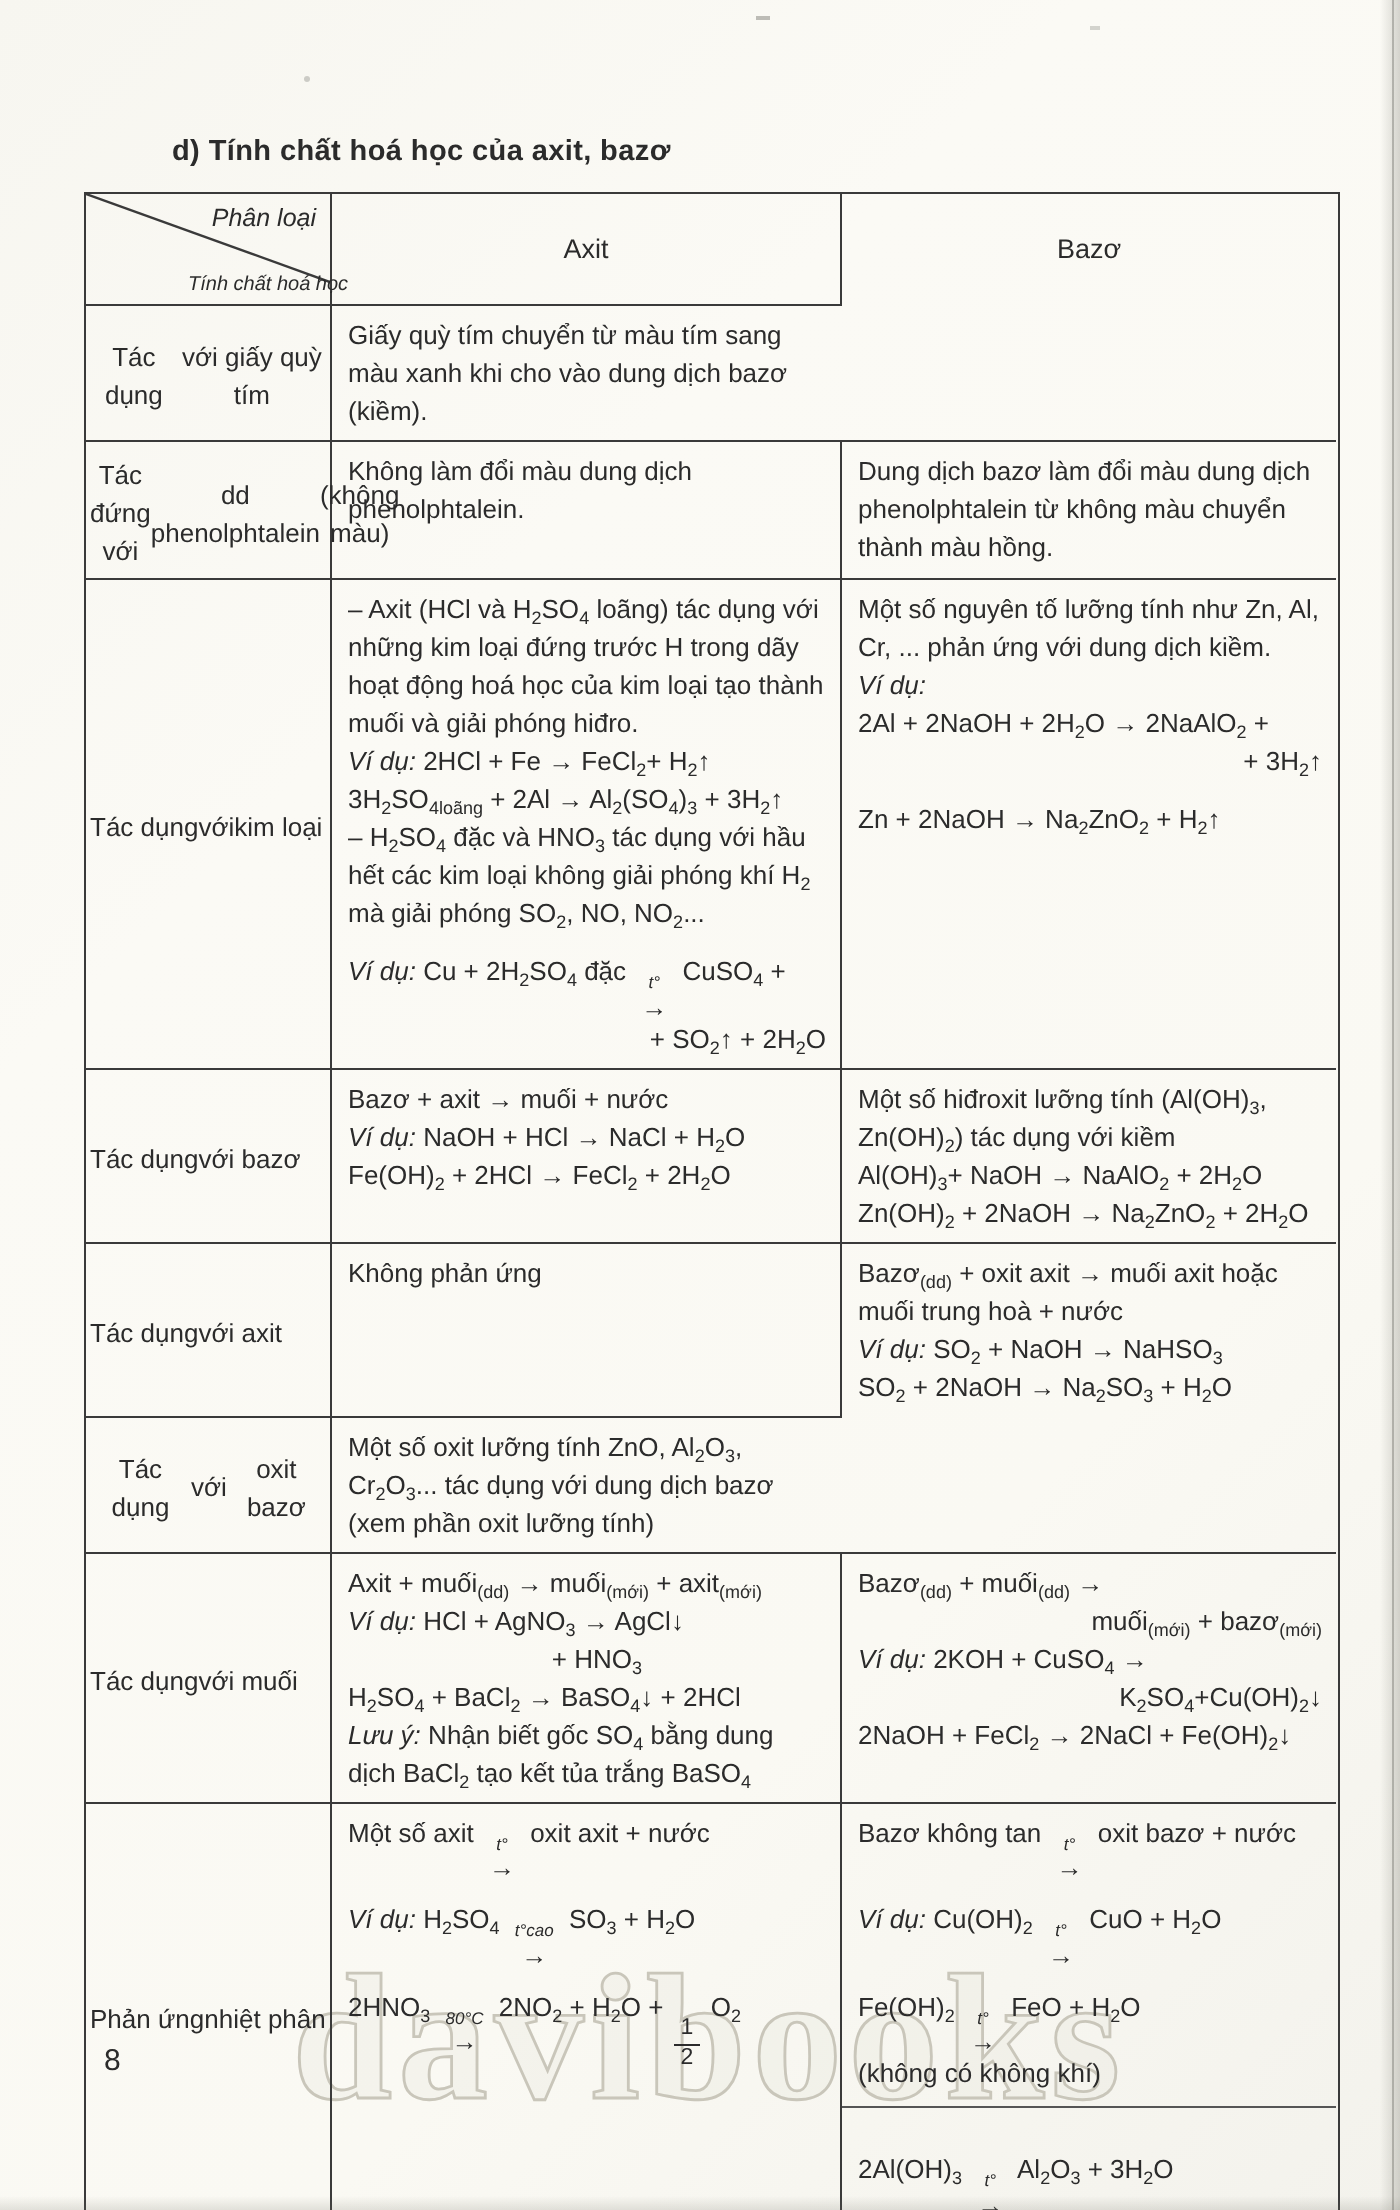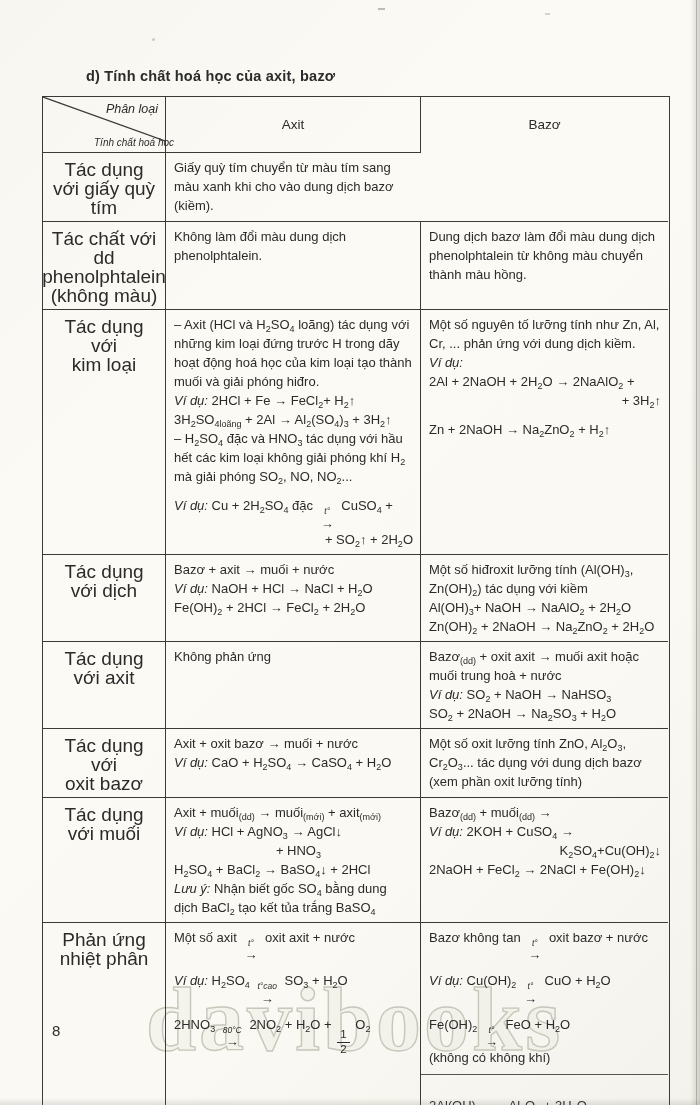--- a/index.html
+++ b/index.html
@@ -34,22 +34,22 @@
   .trow > .cell:last-child{border-right:none;}
   .trow + .trow > .cell{border-top:1px solid #3a3a3a;}
 
   .thead{min-height:55px;}
   .thead .colhead{display:flex;align-items:center;justify-content:center;font-size:13.5px;}
   .corner{position:relative;}
   .corner svg{position:absolute;left:0;top:0;width:100%;height:100%;}
   .corner-top{position:absolute;top:5px;right:7px;font-style:italic;font-size:12.5px;}
   .corner-bottom{position:absolute;bottom:4px;left:3px;font-style:italic;font-size:10px;white-space:nowrap;margin-left:48px;}
 
-  .lab{display:flex;flex-direction:column;align-items:center;text-align:center;
-       padding:7px 2px 4px;font-size:19px;line-height:19px;}
+  .lab{display:flex;flex-direction:row;align-items:center;text-align:center;
+       padding:7px 2px 4px;font-size:13px;line-height:19px;}
   .body{padding:5px 7px 5px 8px;font-size:13px;line-height:19px;}
   .line{min-height:19px;}
   .a-r{text-align:right;}
   .a-ri{text-align:right;padding-right:92px;}
   .gap{margin-top:10px;}
   .sep{border-top:1px solid #555;margin:7px -7px 0 -8px;padding:21px 7px 0 8px;}
   sub{font-size:9px;line-height:0;vertical-align:-3px;}
   i{font-style:italic;}
 
   
@@ -100,21 +100,21 @@
       <div class="cell lab">
         <div>Tác dụng</div>
         <div>với giấy quỳ tím</div>
       </div>
       <div class="cell body">
         <div class="line">Giấy quỳ tím chuyển từ màu tím sang màu xanh khi cho vào dung dịch bazơ (kiềm).</div>
       </div>
     </div>
     <div class="trow">
       <div class="cell lab">
-        <div>Tác chất với</div>
+        <div>Tác đứng với</div>
         <div>dd phenolphtalein</div>
         <div>(không màu)</div>
       </div>
       <div class="cell body">
         <div class="line">Không làm đổi màu dung dịch phenolphtalein.</div>
       </div>
       <div class="cell body">
         <div class="line">Dung dịch bazơ làm đổi màu dung dịch phenolphtalein từ không màu chuyển thành màu hồng.</div>
       </div>
     </div>
@@ -139,21 +139,21 @@
         <div class="line">Một số nguyên tố lưỡng tính như Zn, Al, Cr, ... phản ứng với dung dịch kiềm.</div>
         <div class="line"><i>Ví dụ:</i></div>
         <div class="line">2Al + 2NaOH + 2H<sub>2</sub>O → 2NaAlO<sub>2</sub> +</div>
         <div class="line a-r">+ 3H<sub>2</sub>↑</div>
         <div class="line gap">Zn + 2NaOH → Na<sub>2</sub>ZnO<sub>2</sub> + H<sub>2</sub>↑</div>
       </div>
     </div>
     <div class="trow">
       <div class="cell lab">
         <div>Tác dụng</div>
-        <div>với dịch</div>
+        <div>với bazơ</div>
       </div>
       <div class="cell body">
         <div class="line">Bazơ + axit → muối + nước</div>
         <div class="line"><i>Ví dụ:</i> NaOH + HCl → NaCl + H<sub>2</sub>O</div>
         <div class="line">Fe(OH)<sub>2</sub> + 2HCl → FeCl<sub>2</sub> + 2H<sub>2</sub>O</div>
       </div>
       <div class="cell body">
         <div class="line">Một số hiđroxit lưỡng tính (Al(OH)<sub>3</sub>, Zn(OH)<sub>2</sub>) tác dụng với kiềm</div>
         <div class="line">Al(OH)<sub>3</sub>+ NaOH → NaAlO<sub>2</sub> + 2H<sub>2</sub>O</div>
         <div class="line">Zn(OH)<sub>2</sub> + 2NaOH → Na<sub>2</sub>ZnO<sub>2</sub> + 2H<sub>2</sub>O</div>
@@ -171,43 +171,40 @@
         <div class="line">Bazơ<sub>(dd)</sub> + oxit axit → muối axit hoặc muối trung hoà + nước</div>
         <div class="line"><i>Ví dụ:</i> SO<sub>2</sub> + NaOH → NaHSO<sub>3</sub></div>
         <div class="line">SO<sub>2</sub> + 2NaOH → Na<sub>2</sub>SO<sub>3</sub> + H<sub>2</sub>O</div>
       </div>
     </div>
     <div class="trow">
       <div class="cell lab">
         <div>Tác dụng</div>
         <div>với</div>
         <div>oxit bazơ</div>
-      </div>
-      <div class="cell body">
-        <div class="line">Axit + oxit bazơ → muối + nước</div>
-        <div class="line"><i>Ví dụ:</i> CaO + H<sub>2</sub>SO<sub>4</sub> → CaSO<sub>4</sub> + H<sub>2</sub>O</div>
       </div>
       <div class="cell body">
         <div class="line">Một số oxit lưỡng tính ZnO, Al<sub>2</sub>O<sub>3</sub>, Cr<sub>2</sub>O<sub>3</sub>... tác dụng với dung dịch bazơ (xem phần oxit lưỡng tính)</div>
       </div>
     </div>
     <div class="trow">
       <div class="cell lab">
         <div>Tác dụng</div>
         <div>với muối</div>
       </div>
       <div class="cell body">
         <div class="line">Axit + muối<sub>(dd)</sub> → muối<sub>(mới)</sub> + axit<sub>(mới)</sub></div>
         <div class="line"><i>Ví dụ:</i> HCl + AgNO<sub>3</sub> → AgCl↓</div>
         <div class="line a-ri">+ HNO<sub>3</sub></div>
         <div class="line">H<sub>2</sub>SO<sub>4</sub> + BaCl<sub>2</sub> → BaSO<sub>4</sub>↓ + 2HCl</div>
         <div class="line"><i>Lưu ý:</i> Nhận biết gốc SO<sub>4</sub> bằng dung dịch BaCl<sub>2</sub> tạo kết tủa trắng BaSO<sub>4</sub></div>
       </div>
       <div class="cell body">
         <div class="line">Bazơ<sub>(dd)</sub> + muối<sub>(dd)</sub> →</div>
+        <div class="line a-r">muối<sub>(mới)</sub> + bazơ<sub>(mới)</sub></div>
         <div class="line"><i>Ví dụ:</i> 2KOH + CuSO<sub>4</sub> →</div>
         <div class="line a-r">K<sub>2</sub>SO<sub>4</sub>+Cu(OH)<sub>2</sub>↓</div>
         <div class="line">2NaOH + FeCl<sub>2</sub> → 2NaCl +  Fe(OH)<sub>2</sub>↓</div>
       </div>
     </div>
     <div class="trow">
       <div class="cell lab">
         <div>Phản ứng</div>
         <div>nhiệt phân</div>
       </div>

